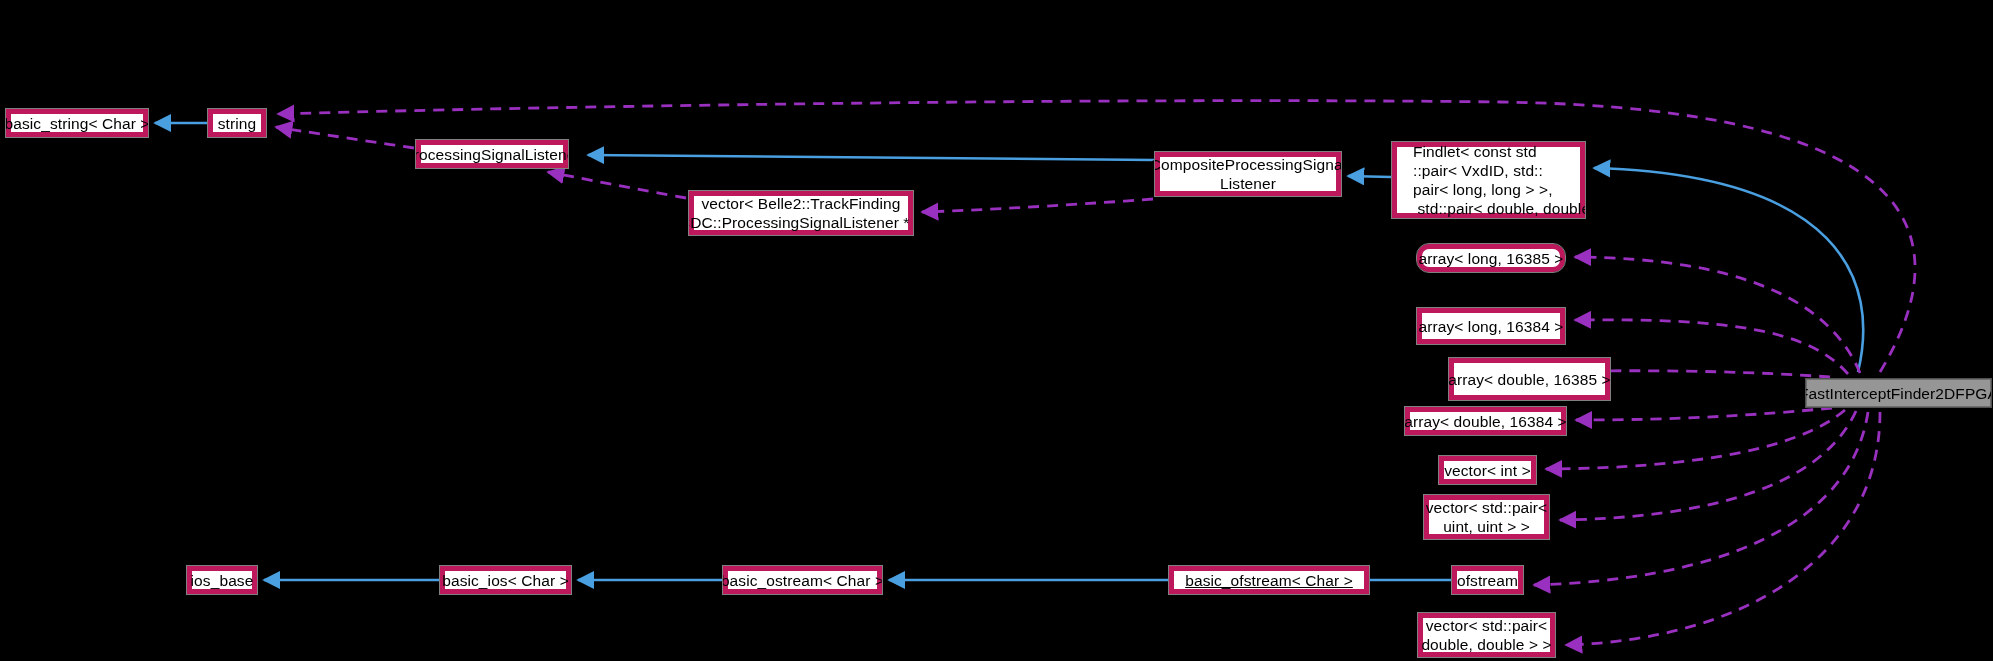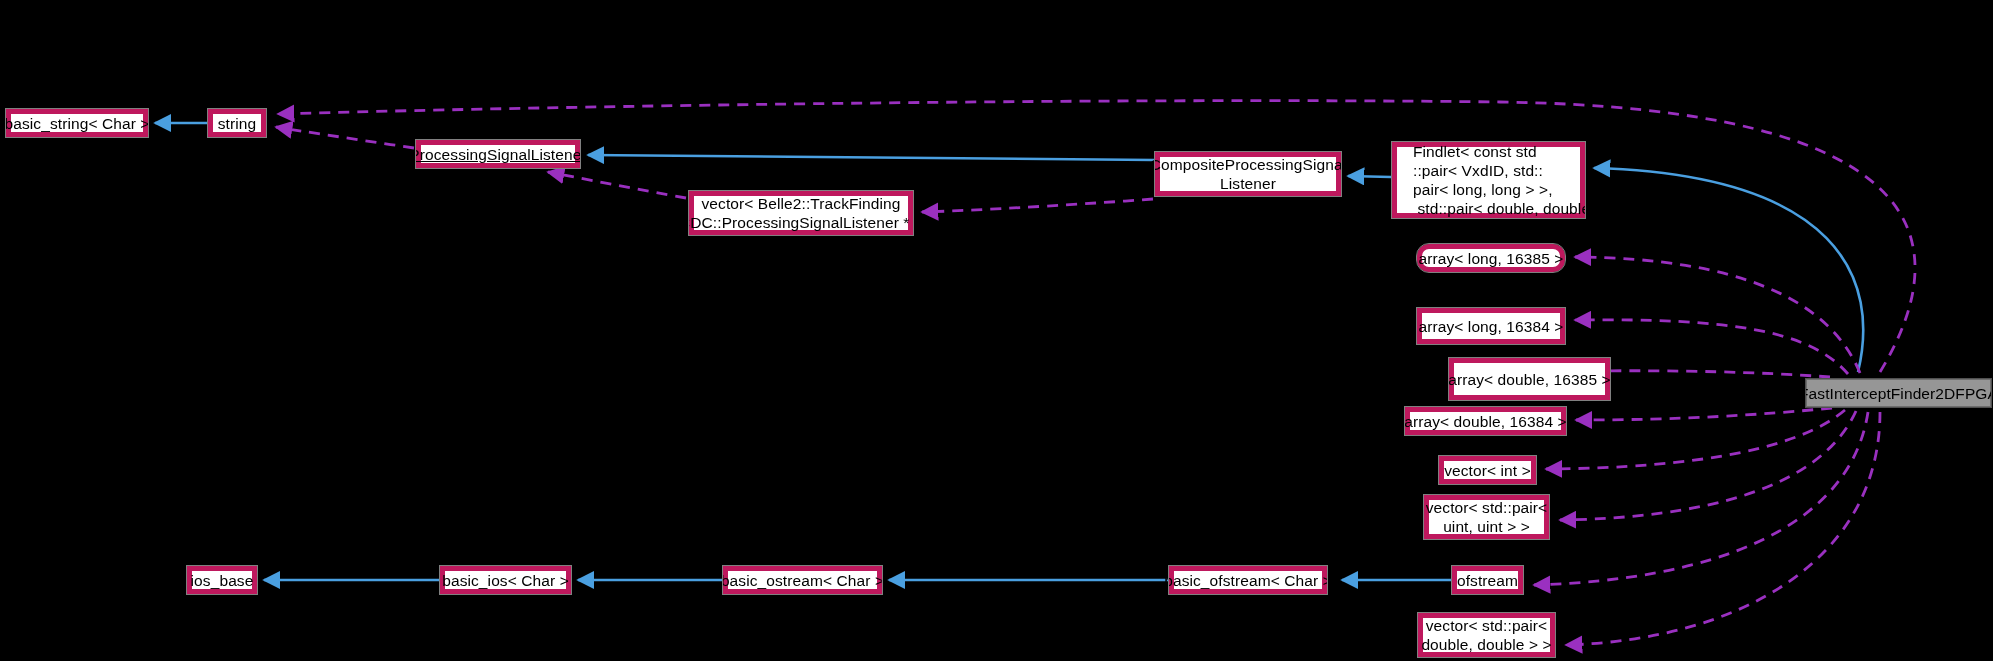--- a/index.html
+++ b/index.html
@@ -118,21 +118,21 @@
   </svg>
 
   <div class="node-box" style="left: 6px; top: 109px; width: 142px; height: 28px;">
     <span class="node-label">basic_string&lt; Char &gt;</span>
   </div>
 
   <div class="node-box" style="left: 208px; top: 109px; width: 58px; height: 28px;">
     <span class="node-label">string</span>
   </div>
 
-  <div class="node-box" style="left: 416px; top: 140px; width: 164px; height: 28px; text-decoration: underline;">
+  <div class="node-box" style="left: 416px; top: 140px; width: 152px; height: 28px;">
     <span class="node-label">ProcessingSignalListener</span>
   </div>
 
   <div class="node-box" style="left: 689px; top: 191px; width: 224px; height: 44px;">
     <span class="node-label">vector&lt; Belle2::TrackFinding
 CDC::ProcessingSignalListener * &gt;</span>
   </div>
 
   <div class="node-box" style="left: 1155px; top: 152px; width: 186px; height: 44px;">
     <span class="node-label">CompositeProcessingSignal
@@ -176,21 +176,21 @@
   </div>
 
   <div class="node-box" style="left: 440px; top: 566px; width: 131px; height: 28px;">
     <span class="node-label">basic_ios&lt; Char &gt;</span>
   </div>
 
   <div class="node-box" style="left: 723px; top: 566px; width: 159px; height: 28px;">
     <span class="node-label">basic_ostream&lt; Char &gt;</span>
   </div>
 
-  <div class="node-box" style="left: 1169px; top: 566px; width: 158px; height: 28px;">
+  <div class="node-box" style="left: 1169px; top: 566px; width: 200px; height: 28px; text-decoration: underline;">
     <span class="node-label">basic_ofstream&lt; Char &gt;</span>
   </div>
 
   <div class="node-box" style="left: 1452px; top: 566px; width: 71px; height: 28px;">
     <span class="node-label">ofstream</span>
   </div>
 
   <div class="node-box" style="left: 1418px; top: 613px; width: 137px; height: 44px;">
     <span class="node-label">vector&lt; std::pair&lt;
 double, double &gt; &gt;</span>

